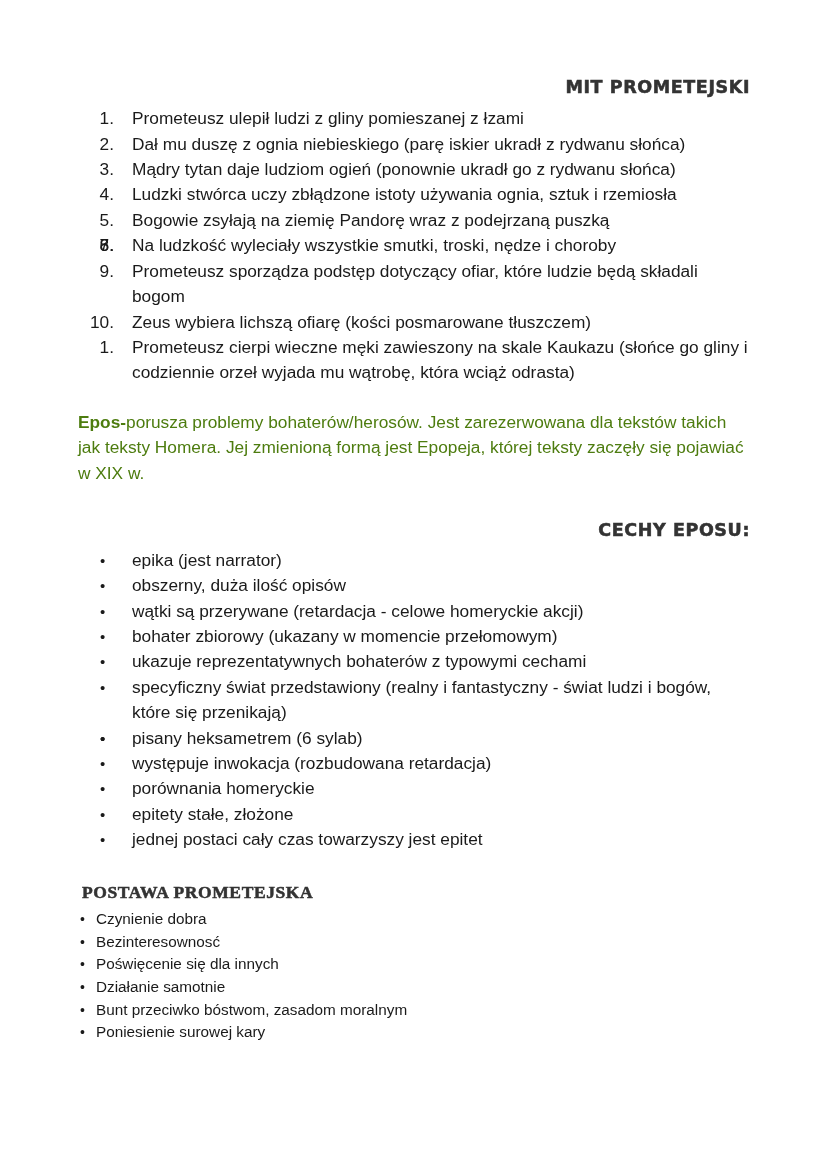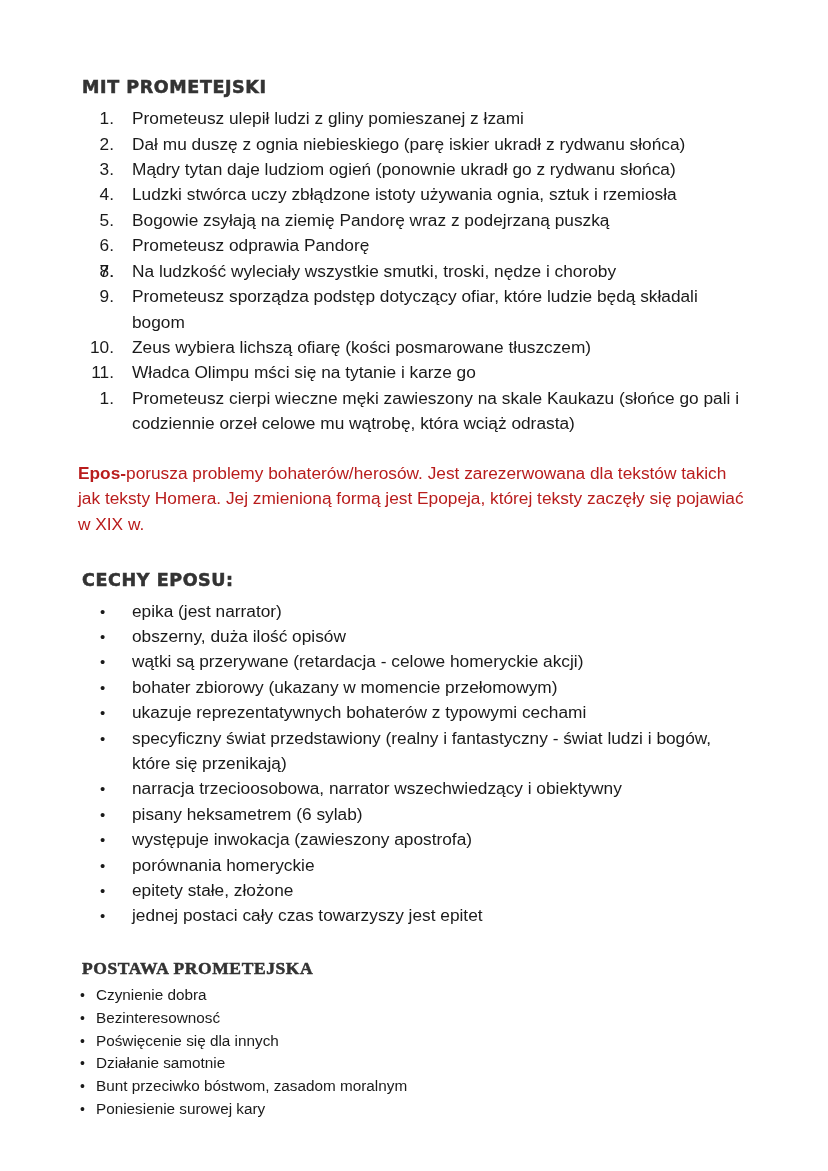--- a/index.html
+++ b/index.html
@@ -32,22 +32,22 @@
     font-weight: 700;
     font-size: 17.5px;
     letter-spacing: 0.6px;
     color: #333333;
     text-transform: uppercase;
     line-height: 1.1;
     margin: 0;
     -webkit-text-stroke: 0.55px #333333;
   }
 
-  .heading-mit   { margin: 0 0 9px 4px; }
-  .heading-cechy { margin: 0 0 8px 4px; }
+  .heading-mit   { margin: 0 0 9px 4px; text-align: right; }
+  .heading-cechy { margin: 0 0 8px 4px; text-align: right; }
   .heading-post  { margin: 0 0 6px 4px; font-family: Liberation Serif, serif; }
 
   
   .num-list {
     margin: 0;
     padding: 0;
     list-style: none;
   }
   .num-list li {
     position: relative;
@@ -64,21 +64,21 @@
     top: 0;
     width: 36px;
     text-align: right;
     color: #1a1a1a;
   }
 
   
   .epos-para {
     font-size: 17.3px;
     line-height: 25.6px;
-    color: #b91c1c;
+    color: #4d7c0f;
     margin: 24px 0 0 0;
     max-width: 676px;
   }
   .epos-para .lead {
     font-weight: 700;
   }
 
   
   .spacer-cechy { height: 34px; }
 
@@ -135,45 +135,44 @@
 <div class="page">
 
   <h2 class="section-heading heading-mit">MIT PROMETEJSKI</h2>
 
   <ol class="num-list">
     <li><span class="num">1.</span><span>Prometeusz ulepił ludzi z gliny pomieszanej z łzami</span></li>
     <li><span class="num">2.</span><span>Dał mu duszę z ognia niebieskiego (parę iskier ukradł z rydwanu słońca)</span></li>
     <li><span class="num">3.</span><span>Mądry tytan daje ludziom ogień (ponownie ukradł go z rydwanu słońca)</span></li>
     <li><span class="num">4.</span><span>Ludzki stwórca uczy zbłądzone istoty używania ognia, sztuk i rzemiosła</span></li>
     <li><span class="num">5.</span><span>Bogowie zsyłają na ziemię Pandorę wraz z podejrzaną puszką</span></li>
-    <li><span class="num">6.</span><span>Prometeusz odprawia Pandorę</span></li>
+    <li><span class="num">6.</span></li>
     <li><span class="num">7.</span></li>
     <li><span class="num">8.</span><span>Na ludzkość wyleciały wszystkie smutki, troski, nędze i choroby</span></li>
     <li><span class="num">9.</span><span>Prometeusz sporządza podstęp dotyczący ofiar, które ludzie będą składali bogom</span></li>
     <li><span class="num">10.</span><span>Zeus wybiera lichszą ofiarę (kości posmarowane tłuszczem)</span></li>
-    <li><span class="num">11.</span><span>Władca Olimpu mści się na tytanie i karze go</span></li>
-    <li><span class="num">1.</span><span>Prometeusz cierpi wieczne męki zawieszony na skale Kaukazu (słońce go pali i codziennie orzeł celowe mu wątrobę, która wciąż odrasta)</span></li>
+    <li><span class="num">1.</span><span>Prometeusz cierpi wieczne męki zawieszony na skale Kaukazu (słońce go gliny i codziennie orzeł wyjada mu wątrobę, która wciąż odrasta)</span></li>
   </ol>
 
   <p class="epos-para"><span class="lead">Epos-</span><span>porusza problemy bohaterów/herosów. Jest zarezerwowana dla tekstów takich jak teksty Homera. Jej zmienioną formą jest Epopeja, której teksty zaczęły się pojawiać w XIX w.</span></p>
 
   <div class="spacer-cechy"></div>
 
   <h2 class="section-heading heading-cechy">CECHY EPOSU:</h2>
 
   <ul class="dot-list">
     <li><span class="dot">•</span><span>epika (jest narrator)</span></li>
     <li><span class="dot">•</span><span>obszerny, duża ilość opisów</span></li>
     <li><span class="dot">•</span><span>wątki są przerywane (retardacja - celowe homeryckie akcji)</span></li>
     <li><span class="dot">•</span><span>bohater zbiorowy (ukazany w momencie przełomowym)</span></li>
     <li><span class="dot">•</span><span>ukazuje reprezentatywnych bohaterów z typowymi cechami</span></li>
     <li><span class="dot">•</span><span>specyficzny świat przedstawiony (realny i fantastyczny - świat ludzi i bogów, które się przenikają)</span></li>
-    <li><span class="dot">•</span><span>narracja trzecioosobowa, narrator wszechwiedzący i obiektywny</span></li>
+    <li><span class="dot">•</span></li>
     <li><span class="dot">•</span><span>pisany heksametrem (6 sylab)</span></li>
-    <li><span class="dot">•</span><span>występuje inwokacja (zawieszony apostrofa)</span></li>
+    <li><span class="dot">•</span><span>występuje inwokacja (rozbudowana retardacja)</span></li>
     <li><span class="dot">•</span><span>porównania homeryckie</span></li>
     <li><span class="dot">•</span><span>epitety stałe, złożone</span></li>
     <li><span class="dot">•</span><span>jednej postaci cały czas towarzyszy jest epitet</span></li>
   </ul>
 
   <div class="spacer-postawa"></div>
 
   <h2 class="section-heading heading-post">POSTAWA PROMETEJSKA</h2>
 
   <ul class="tight-list">

